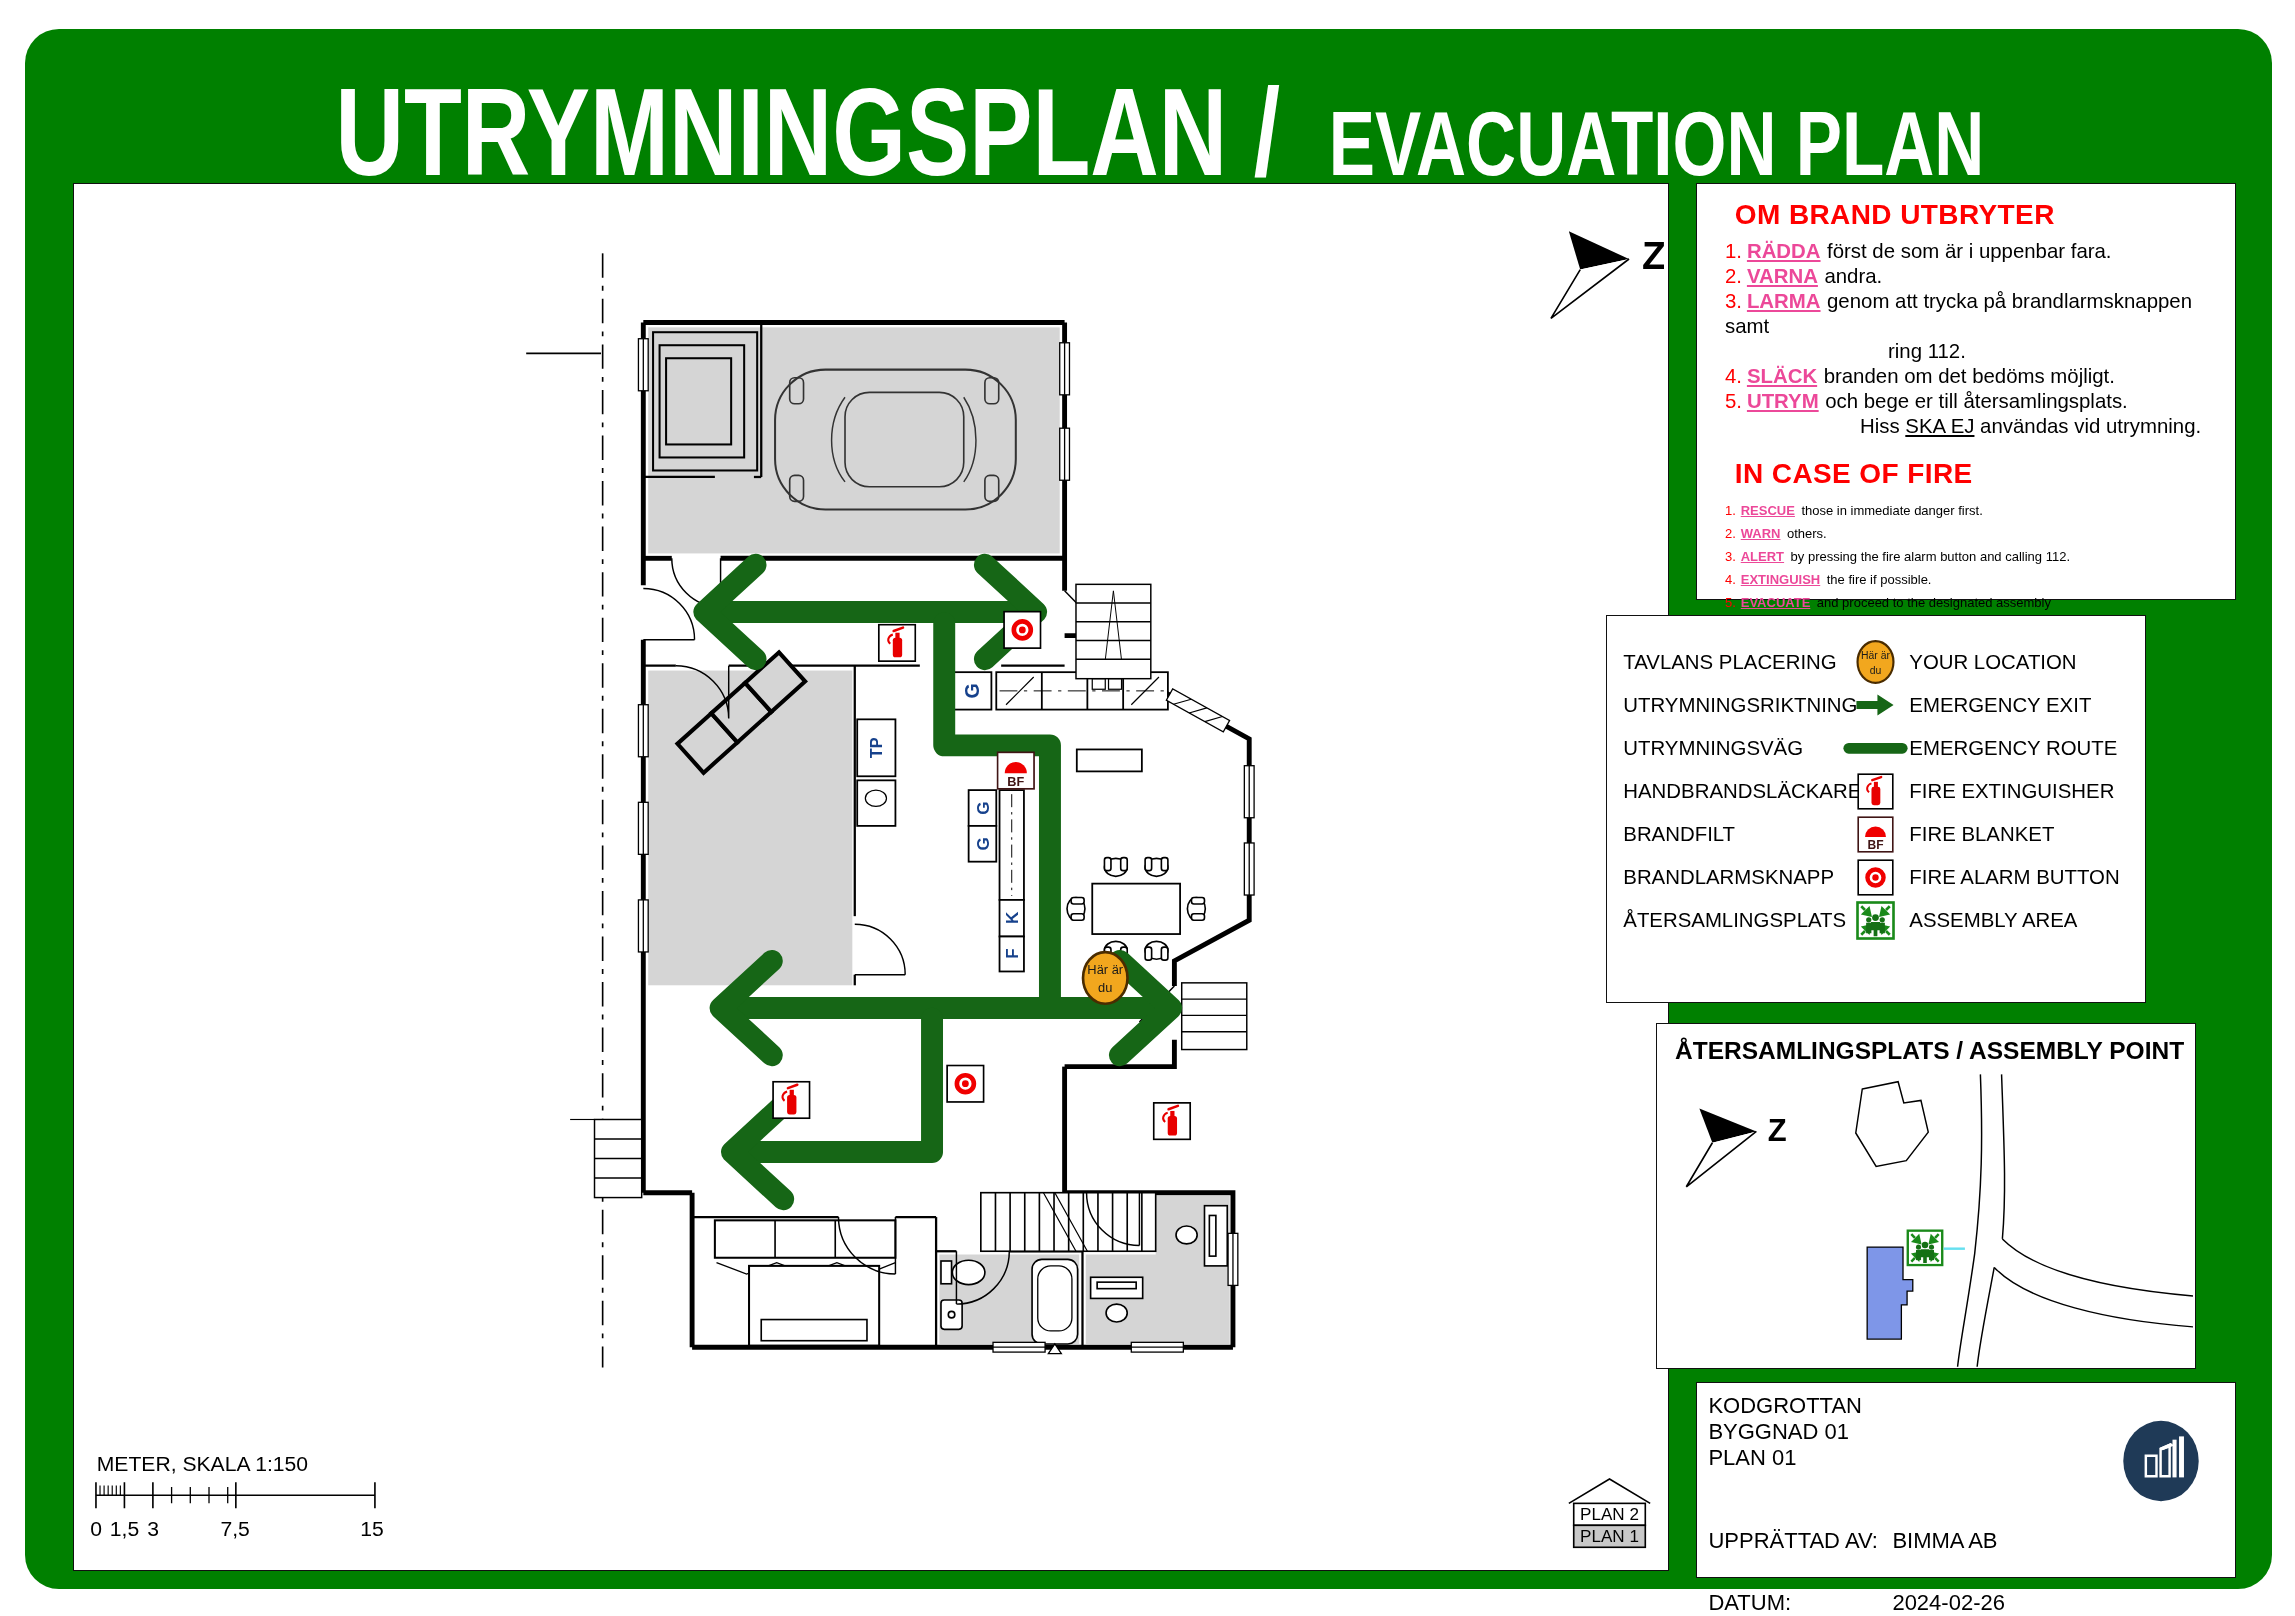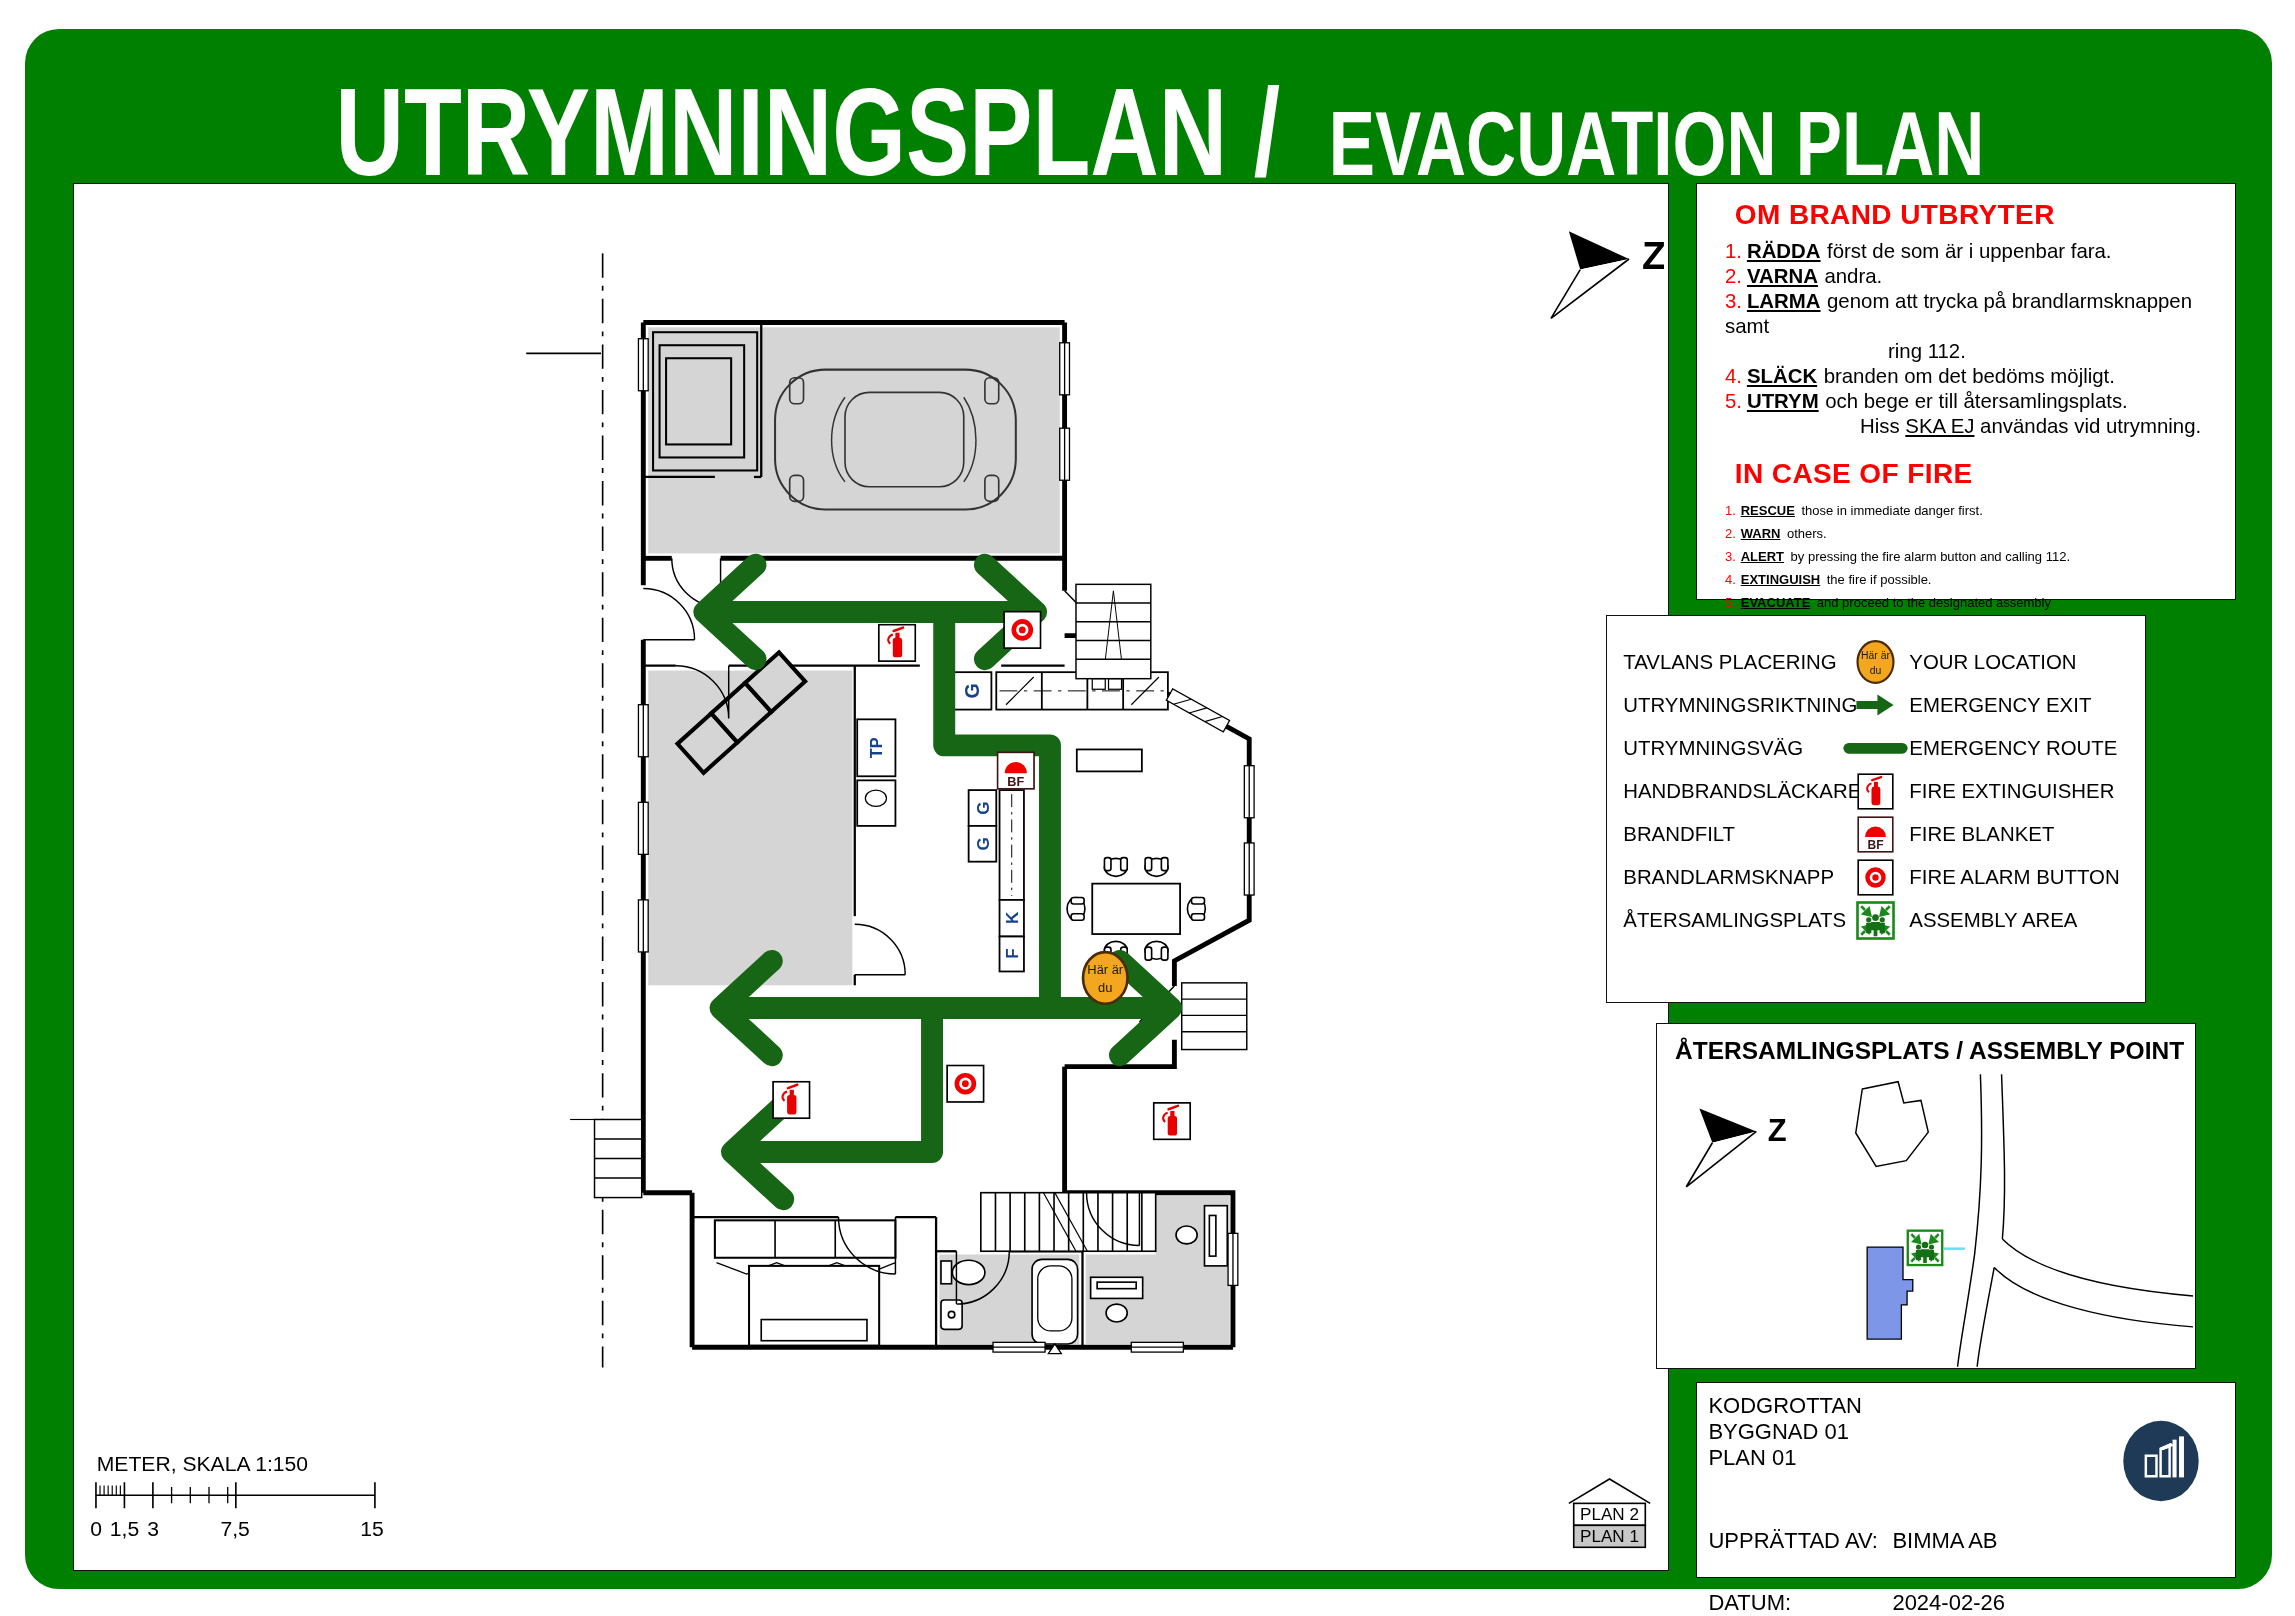--- a/index.html
+++ b/index.html
@@ -14,21 +14,21 @@
   #panel-instructions{left:1696px;top:183px;width:540px;height:417px;}
   #panel-legend{left:1606px;top:615px;width:540px;height:388px;}
   #panel-assembly{left:1656px;top:1023px;width:540px;height:346px;}
   #panel-info{left:1696px;top:1382px;width:540px;height:196px;}
   
   #panel-instructions{padding:8.2px 13px 0 28px;box-sizing:border-box;}
   .fire-title{color:#ff0000;font-size:28px;font-weight:bold;margin:6.5px 0 8.2px 9.8px;letter-spacing:0.4px;}
   .step{font-size:20.4px;line-height:25px;color:#000;}
   .step-en{font-size:13px;line-height:23px;}
   .step .n{color:#ff0000;margin-right:4.9px;}
-  .kw{color:#000000;font-weight:bold;text-decoration:underline;margin-right:6.5px;}
+  .kw{color:#ec4899;font-weight:bold;text-decoration:underline;margin-right:6.5px;}
   .t2{margin-left:163px;}
   .note{font-size:20.4px;line-height:25px;margin-left:135px;}
   .note-en{font-size:19.6px;line-height:23px;margin-left:98px;}
   .uline{text-decoration:underline;}
   .block-gap{height:13px;}
   
   #panel-legend{padding:24.5px 11.4px 0 16.3px;box-sizing:border-box;}
   .legend-row{display:flex;align-items:center;height:43px;}
   .legend-sv{width:218px;font-size:20.4px;color:#000;}
   .legend-icon{width:68px;display:flex;justify-content:center;align-items:center;}

